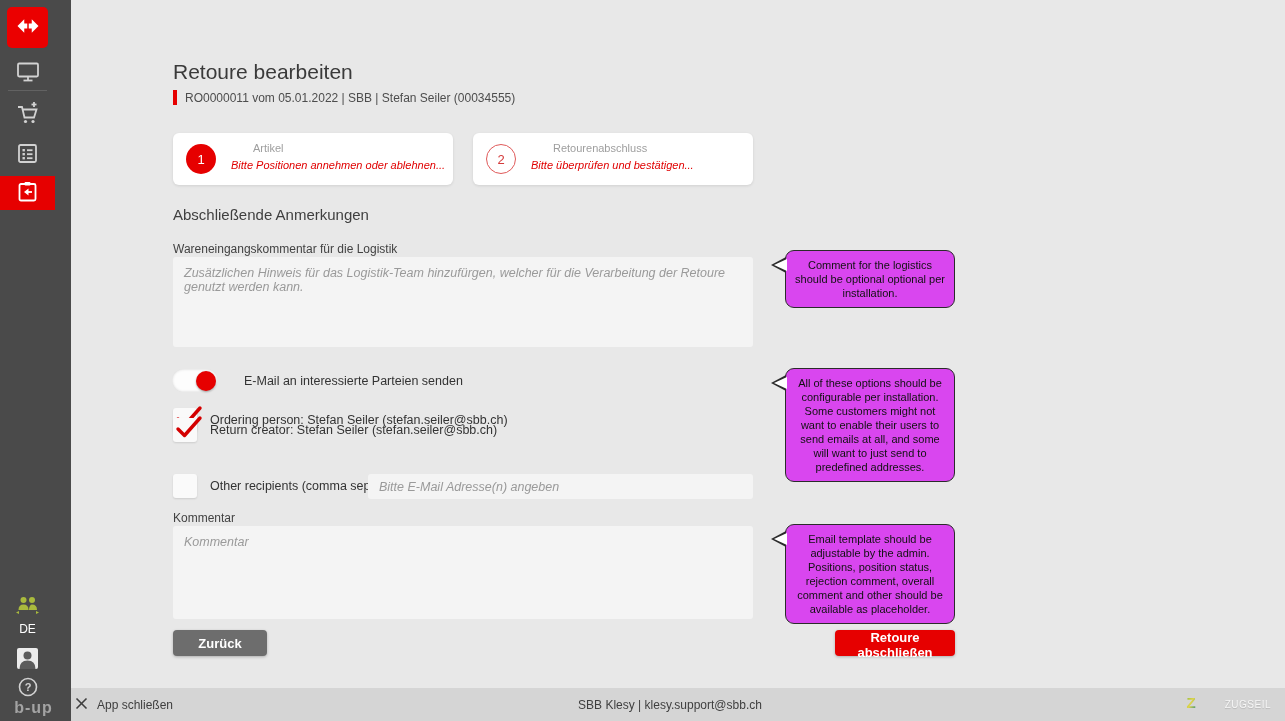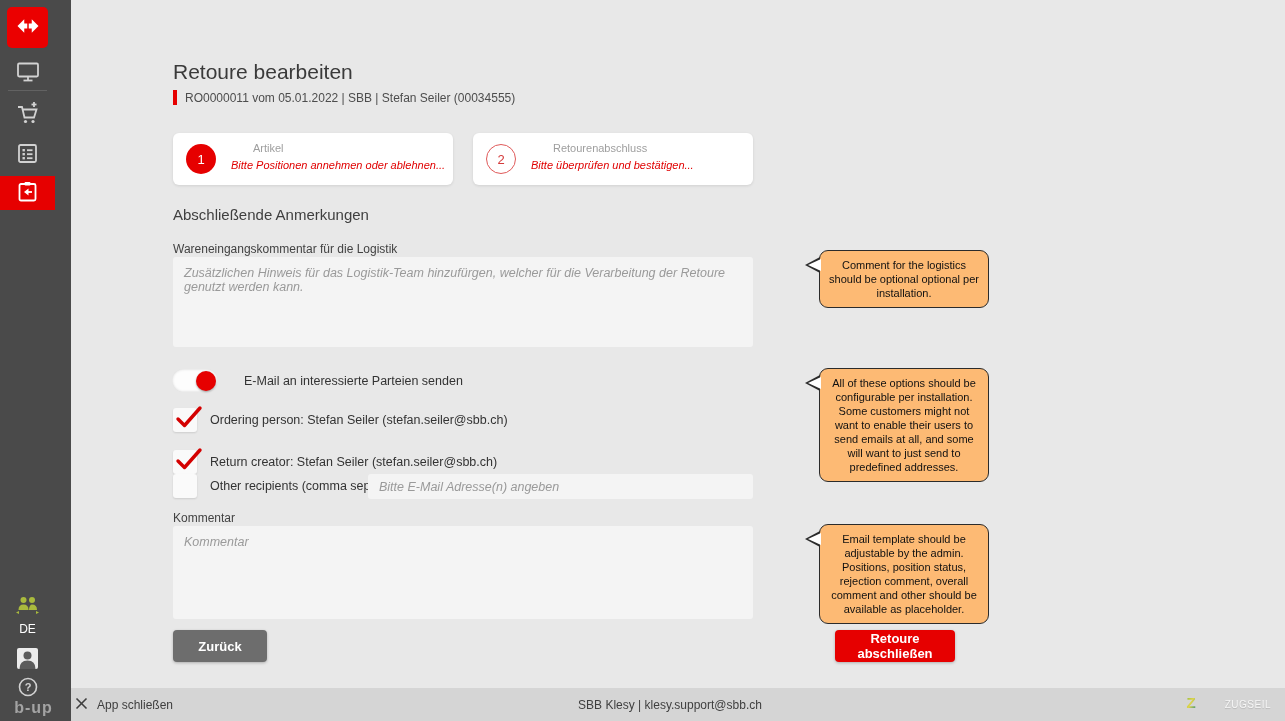--- a/index.html
+++ b/index.html
@@ -47,26 +47,26 @@
   .toggle-track { position:relative; width:46px; height:23px; background:#fdfdfd; border-radius:12px; box-shadow:inset 0 0 3px rgba(0,0,0,0.18); }
   .toggle-knob { position:absolute; right:2px; top:1.5px; width:20px; height:20px; border-radius:50%; background:#e60000; box-shadow:0 1px 2px rgba(0,0,0,0.35); }
   .toggle-label { margin-left:26px; font-size:12.5px; color:#333; }
 
   .check-row { position:absolute; left:173px; display:flex; align-items:center; cursor:pointer; }
   .checkbox { position:relative; width:24px; height:24px; background:#fafafa; border-radius:3px; box-shadow:0 1px 2px rgba(0,0,0,0.12); flex:none; }
   .checkbox svg { position:absolute; left:1px; top:-3px; overflow:visible; }
   .check-label { margin-left:13px; font-size:12.5px; color:#333; }
 
   
-  .btn { position:absolute; top:630px; height:32px; border:none; border-radius:4px; color:#ffffff; font-family:"Liberation Sans", sans-serif; font-size:13px; font-weight:bold; cursor:pointer; }
+  .btn { position:absolute; top:630px; height:26px; border:none; border-radius:4px; color:#ffffff; font-family:"Liberation Sans", sans-serif; font-size:13px; font-weight:bold; cursor:pointer; }
   .btn-back { left:173px; width:94px; background:#6d6d6d; box-shadow:0 1px 3px rgba(0,0,0,0.25); }
   .btn-finish { left:835px; width:120px; background:#e60000; box-shadow:0 1px 3px rgba(0,0,0,0.25); }
 
   
-  .bubble { position:absolute; left:785px; width:170px; background:#fdba74; border:1px solid #2b2b2b; border-radius:9px; padding:7px 9px; font-size:11px; line-height:14px; color:#111; text-align:center;margin-left:34px; }
+  .bubble { position:absolute; left:785px; width:170px; background:#d946ef; border:1px solid #2b2b2b; border-radius:9px; padding:7px 9px; font-size:11px; line-height:14px; color:#111; text-align:center; }
   .bubble::before { content:""; position:absolute; left:-15px; top:6px; border-style:solid; border-width:8px 15px 8px 0; border-color:transparent #2b2b2b transparent transparent; }
   .bubble::after  { content:""; position:absolute; left:-12px; top:7.5px; border-style:solid; border-width:6.5px 13px 6.5px 0; border-color:transparent #ffffff transparent transparent; }
   .bubble.b1 { top:250px; }
   .bubble.b2 { top:368px; }
   .bubble.b3 { top:524px; }
 
   
   .footer { position:absolute; left:55px; top:688px; width:1230px; height:33px; background:#d5d5d5; }
   .footer-close { position:absolute; left:20px; top:0; height:33px; display:flex; align-items:center; gap:9px; cursor:pointer; color:#3f3f3f; font-size:12px; }
   .footer-center { position:absolute; left:0; right:0; top:0; height:33px; display:flex; align-items:center; justify-content:center; font-size:12px; color:#3f3f3f; }
@@ -205,21 +205,21 @@
 
 <div class="check-row" style="top:408px;justify-content:space-between;">
   <div class="checkbox">
     <svg width="28" height="26" viewBox="0 0 28 26">
       <path d="M4 14 L10.5 20.5 L26 3" fill="none" stroke="#d40000" stroke-width="3.4" stroke-linecap="round" stroke-linejoin="round"></path>
     </svg>
   </div>
   <div class="check-label">Ordering person: Stefan Seiler (stefan.seiler@sbb.ch)</div>
 </div>
 
-<div class="check-row" style="top:450px;text-align:center;">
+<div class="check-row" style="top:418px;text-align:center;">
   <div class="checkbox">
     <svg width="28" height="26" viewBox="0 0 28 26">
       <path d="M4 14 L10.5 20.5 L26 3" fill="none" stroke="#d40000" stroke-width="3.4" stroke-linecap="round" stroke-linejoin="round"></path>
     </svg>
   </div>
   <div class="check-label">Return creator: Stefan Seiler (stefan.seiler@sbb.ch)</div>
 </div>
 
 <div class="check-row" style="top:474px;">
   <div class="checkbox"></div>

